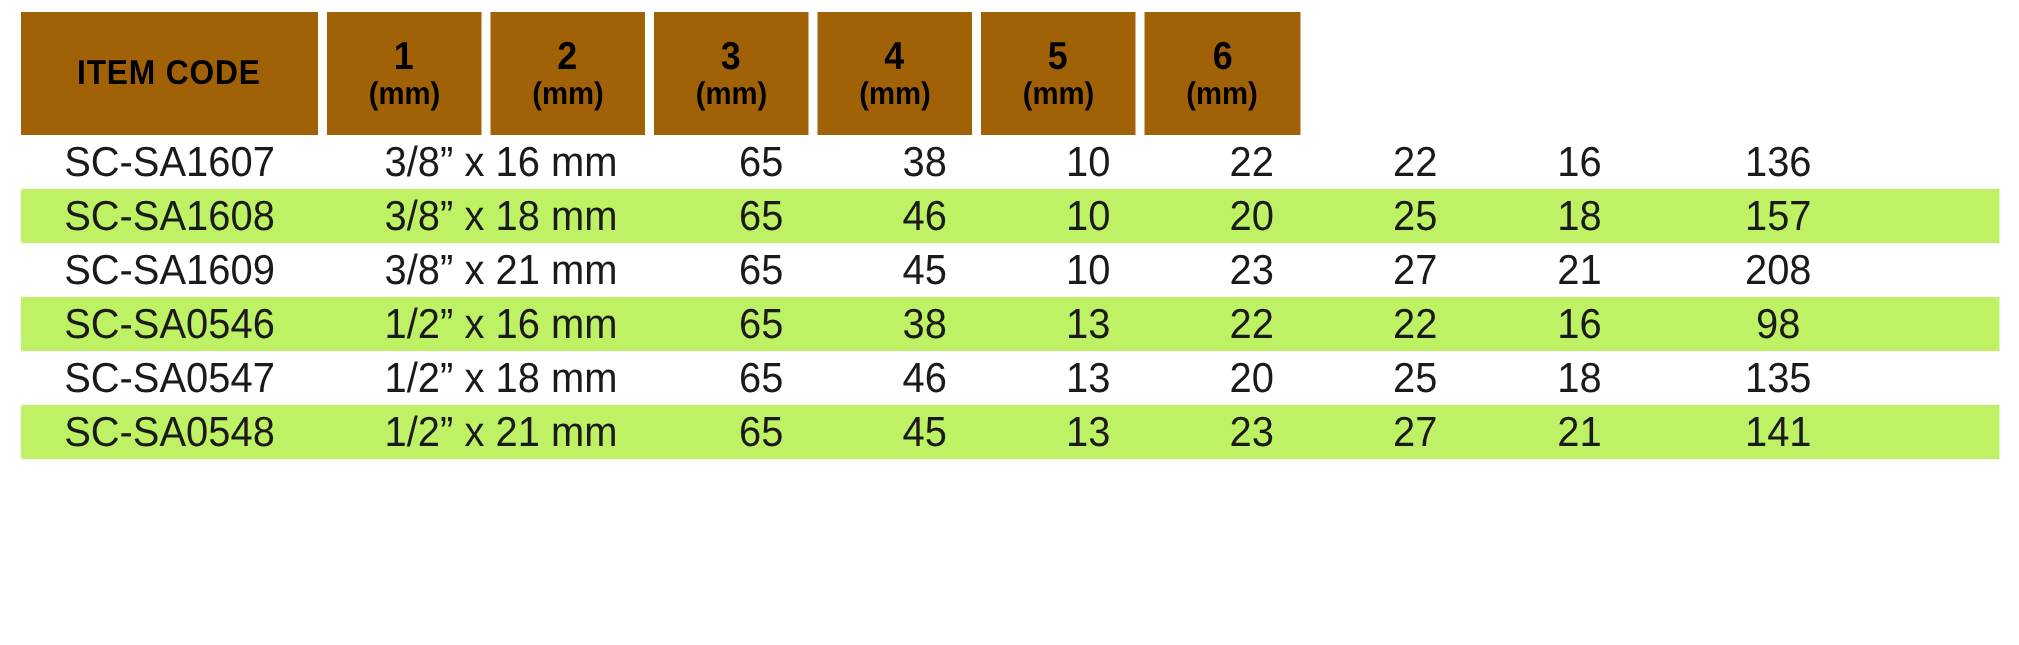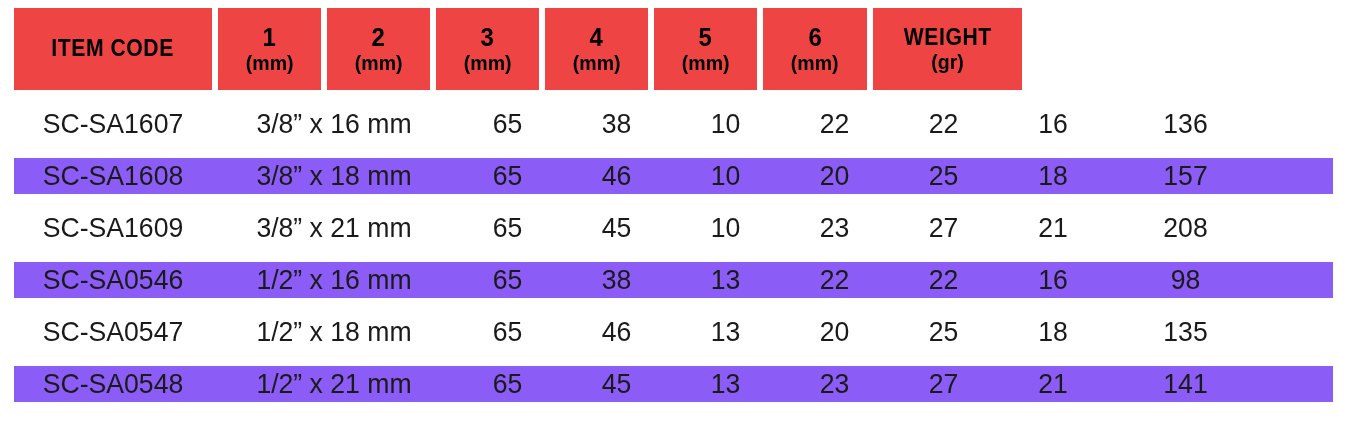--- a/index.html
+++ b/index.html
@@ -24,21 +24,21 @@
 
   
   .thead {
     display: flex;
     height: 90px;
     padding: 8px 13px 0 14px;
     box-sizing: border-box;
     gap: 6px;
   }
   .th {
-    background: #ef4444;
+    background: #a16207;
     display: flex;
     flex-direction: column;
     align-items: center;
     justify-content: center;
     color: #000000;
     font-weight: bold;
     line-height: 1.04;
     text-align: center;
     box-sizing: border-box;
   }
@@ -62,24 +62,23 @@
   
   .tbody {
     padding: 0 13px 0 14px;
     box-sizing: border-box;
   }
   .tr {
     display: flex;
     height: 36px;
     gap: 6px;
     align-items: center;
-    margin-top: 16px;
   }
   .tr.striped {
-    background: #8b5cf6;
+    background: #bef264;
     align-items: center;
   }
   .td {
     display: flex;
     align-items: center;
     justify-content: center;
     font-size: 28px;
     color: #1A1A1A;
     box-sizing: border-box;
     transform: scaleX(0.95);
@@ -123,24 +122,20 @@
       <span class="th-sub">(mm)</span>
     </div>
     <div class="th c6">
       <span class="th-main num">5</span>
       <span class="th-sub">(mm)</span>
     </div>
     <div class="th c7">
       <span class="th-main num">6</span>
       <span class="th-sub">(mm)</span>
     </div>
-    <div class="th c8">
-      <span class="th-main">WEIGHT</span>
-      <span class="th-sub">(gr)</span>
-    </div>
   </div>
 
   <div class="tbody">
 
     <div class="tr">
       <div class="td c0">SC-SA1607</div>
       <div class="td c1">3/8” x 16 mm</div>
       <div class="td c2">65</div>
       <div class="td c3">38</div>
       <div class="td c4">10</div>

